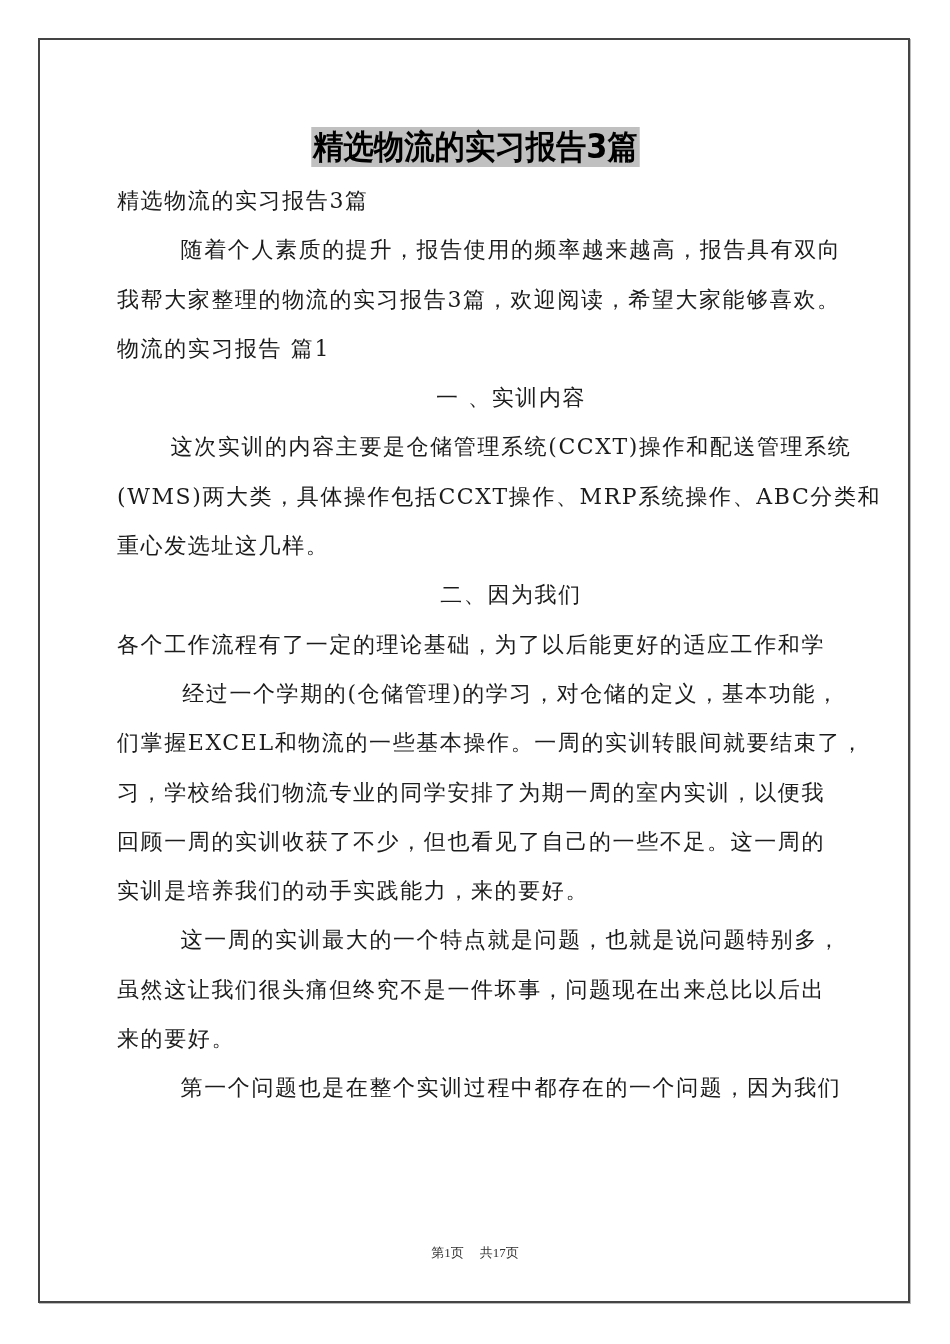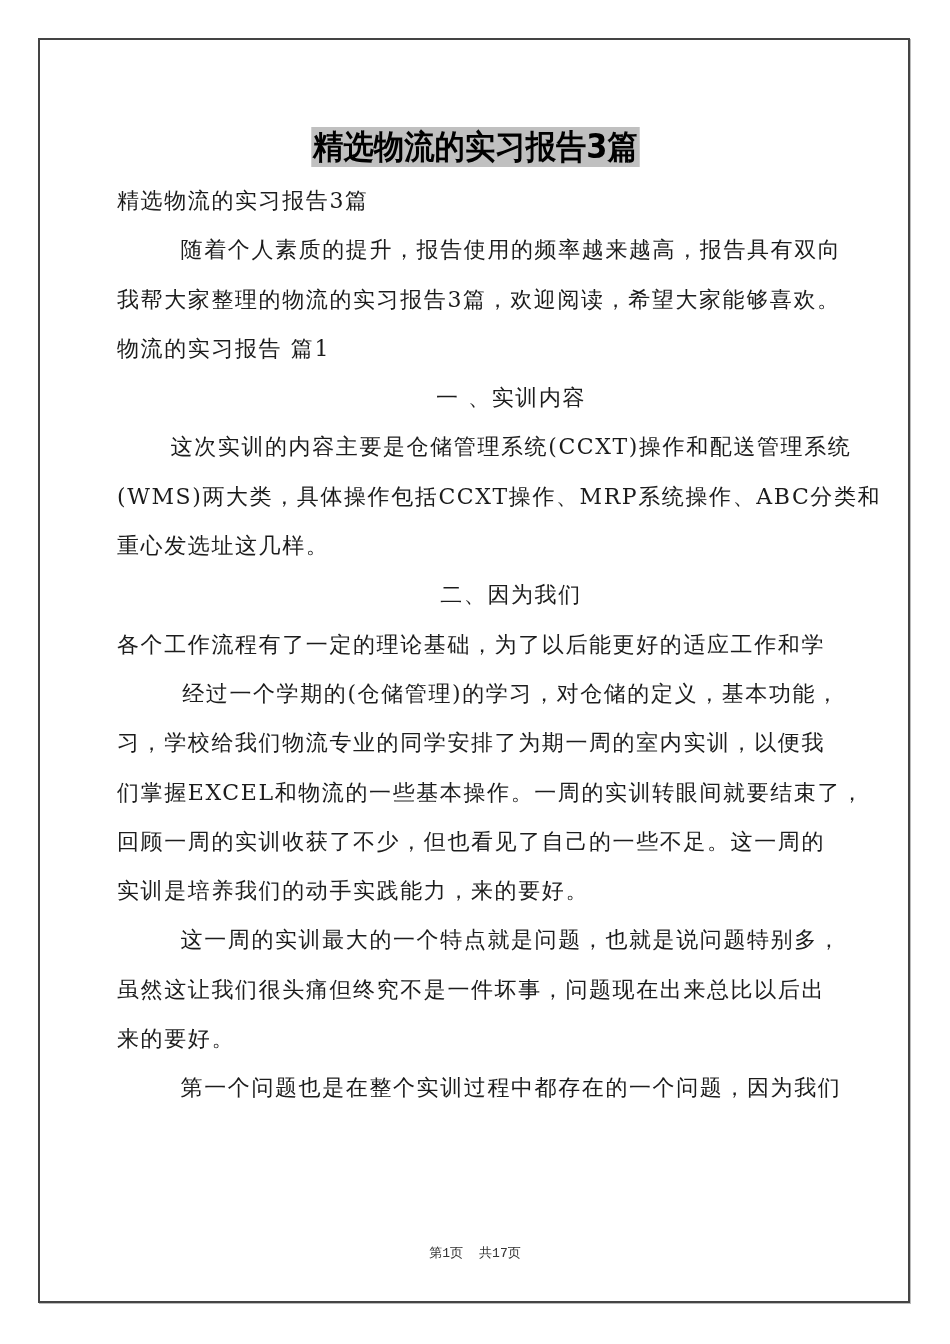--- a/index.html
+++ b/index.html
@@ -65,21 +65,21 @@
       text-align: center;
     }
     .footer {
       position: absolute;
       left: 0;
       top: 1244px;
       width: 950px;
       text-align: center;
       font-size: 13px;
       color: #333333;
-      font-family: Liberation Mono, monospace;
+      font-family: Liberation Serif, serif;
     }
     .footer .sep {
       display: inline-block;
       width: 16px;
     }
   </style>
 </head>
 <body>
 
 <div class="page-frame"></div>
@@ -93,22 +93,22 @@
     <div class="line indent">随着个人素质的提升，报告使用的频率越来越高，报告具有双向</div>
     <div class="line">我帮大家整理的物流的实习报告3篇，欢迎阅读，希望大家能够喜欢。</div>
     <div class="line">物流的实习报告 篇1</div>
     <div class="line indent">一 、实训内容</div>
     <div class="line indent">这次实训的内容主要是仓储管理系统(CCXT)操作和配送管理系统</div>
     <div class="line">(WMS)两大类，具体操作包括CCXT操作、MRP系统操作、ABC分类和</div>
     <div class="line">重心发选址这几样。</div>
     <div class="line indent">二、因为我们</div>
     <div class="line">各个工作流程有了一定的理论基础，为了以后能更好的适应工作和学</div>
     <div class="line indent">经过一个学期的(仓储管理)的学习，对仓储的定义，基本功能，</div>
+    <div class="line">们掌握EXCEL和物流的一些基本操作。一周的实训转眼间就要结束了，</div>
     <div class="line">习，学校给我们物流专业的同学安排了为期一周的室内实训，以便我</div>
-    <div class="line">们掌握EXCEL和物流的一些基本操作。一周的实训转眼间就要结束了，</div>
     <div class="line">回顾一周的实训收获了不少，但也看见了自己的一些不足。这一周的</div>
     <div class="line">实训是培养我们的动手实践能力，来的要好。</div>
     <div class="line indent">这一周的实训最大的一个特点就是问题，也就是说问题特别多，</div>
     <div class="line">虽然这让我们很头痛但终究不是一件坏事，问题现在出来总比以后出</div>
     <div class="line">来的要好。</div>
     <div class="line indent">第一个问题也是在整个实训过程中都存在的一个问题，因为我们</div>
   </div>
 
 <div class="footer">
   <span>第1页</span><span class="sep"></span><span>共17页</span>

